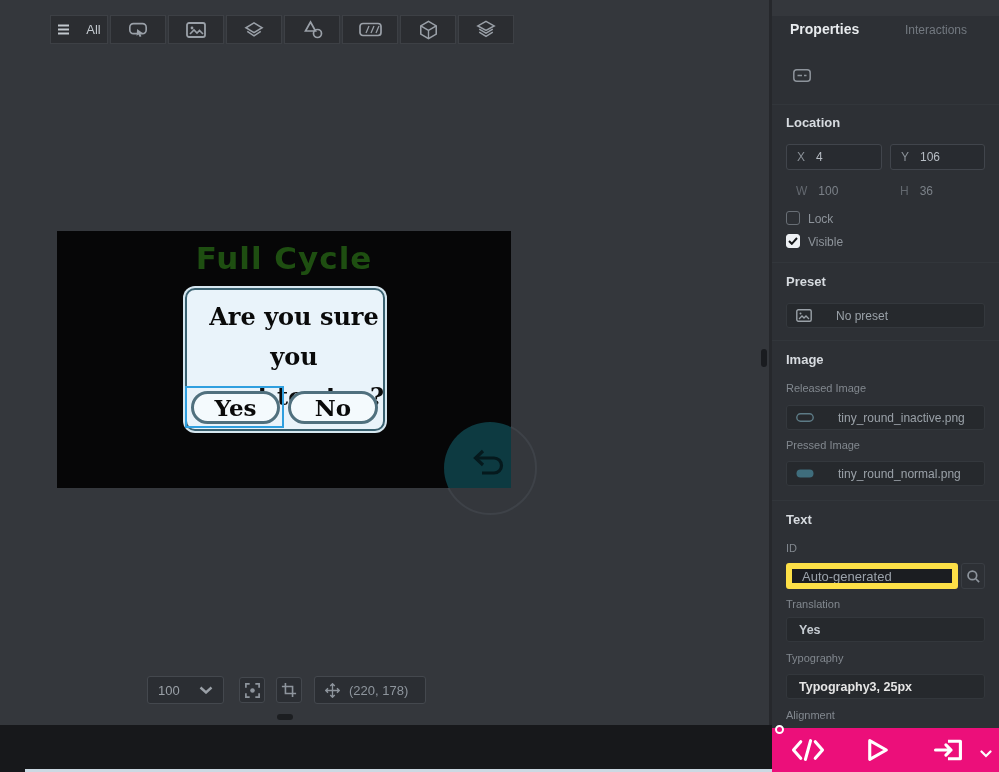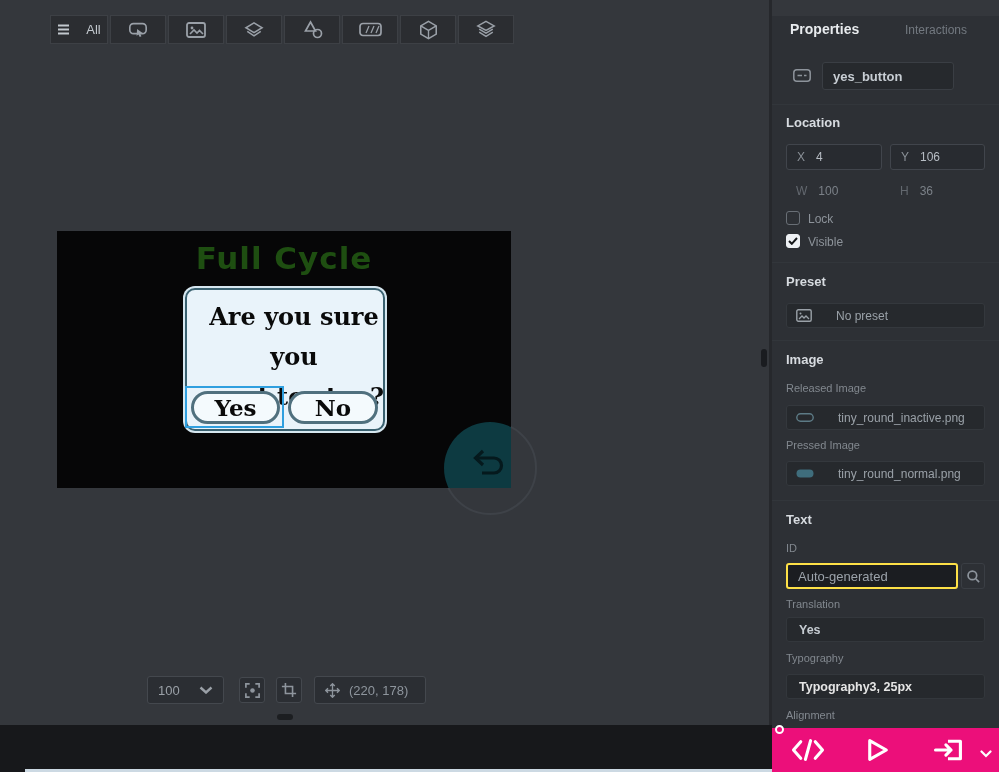--- a/index.html
+++ b/index.html
@@ -83,21 +83,21 @@
          border:1px solid #696f76; background:transparent; display:flex; align-items:center;
          justify-content:center; }
   .chk.checked { background:#eef1f4; border-color:#eef1f4; }
   .chk-label { position:absolute; left:36px; font-size:12px; color:#8d939a; }
   .p-box { position:absolute; left:14px; width:199px; height:25px; background:#26292d;
            border:1px solid #34383d; border-radius:3px; display:flex; align-items:center; gap:24px;
            padding:0 9px; color:#9aa1a8; }
   .p-box .bv { font-size:12px; }
   .p-label { position:absolute; left:14px; font-size:11px; color:#82888f; }
   .id-input { position:absolute; left:14px; top:547px; width:172px; height:26px; background:#1b1d21;
-              border:2px solid #fde047; border-radius:3px; color:#9ba2aa; font-size:13px;
+              border:6px solid #fde047; border-radius:3px; color:#9ba2aa; font-size:13px;
               padding:0 10px; font-family:"Liberation Sans", sans-serif; }
   .id-input::placeholder { color:#9ba2aa; opacity:1; }
   .search-btn { position:absolute; left:189px; top:547px; width:24px; height:26px; background:#2d3035;
                 border:1px solid #3a3e44; border-radius:3px; display:flex; align-items:center;
                 justify-content:center; color:#8e959d; }
   .val-box { position:absolute; left:14px; width:199px; height:25px; background:#26292d;
              border:1px solid #33373c; border-radius:3px; display:flex; align-items:center;
              padding:0 12px; }
   .val-box .bv { font-size:12.5px; color:#c6ccd2; font-weight:bold; }
   .val-box.muted .bv { color:#e5e5e5; font-weight:bold; }
@@ -227,21 +227,20 @@
   <div class="panel">
     <div class="tab-props">Properties</div>
     <div class="tab-inter">Interactions</div>
 
     <span class="name-icon">
       <svg width="18" height="13" viewBox="0 0 18 13">
           <rect x="0.8" y="0.8" width="16.4" height="11.4" rx="3" stroke="currentColor" stroke-width="1.5" fill="none"></rect>
           <path d="M4.5 6.5 H9 M11 6.5 H13.5" stroke="currentColor" stroke-width="1.3" fill="none"></path>
         </svg>
     </span>
-    <input class="name-input" value="yes_button" style="">
 
     <div class="sep" style="top:88px;"></div>
     <div class="sec-head" style="top:99px;">Location</div>
 
     <div class="loc-input" style="left:14px; top:128px; width:96px;">
       <span class="ll">X</span>
       <span class="lv">4</span>
     </div>
     <div class="loc-input" style="left:118px; top:128px; width:95px;">
       <span class="ll">Y</span>

